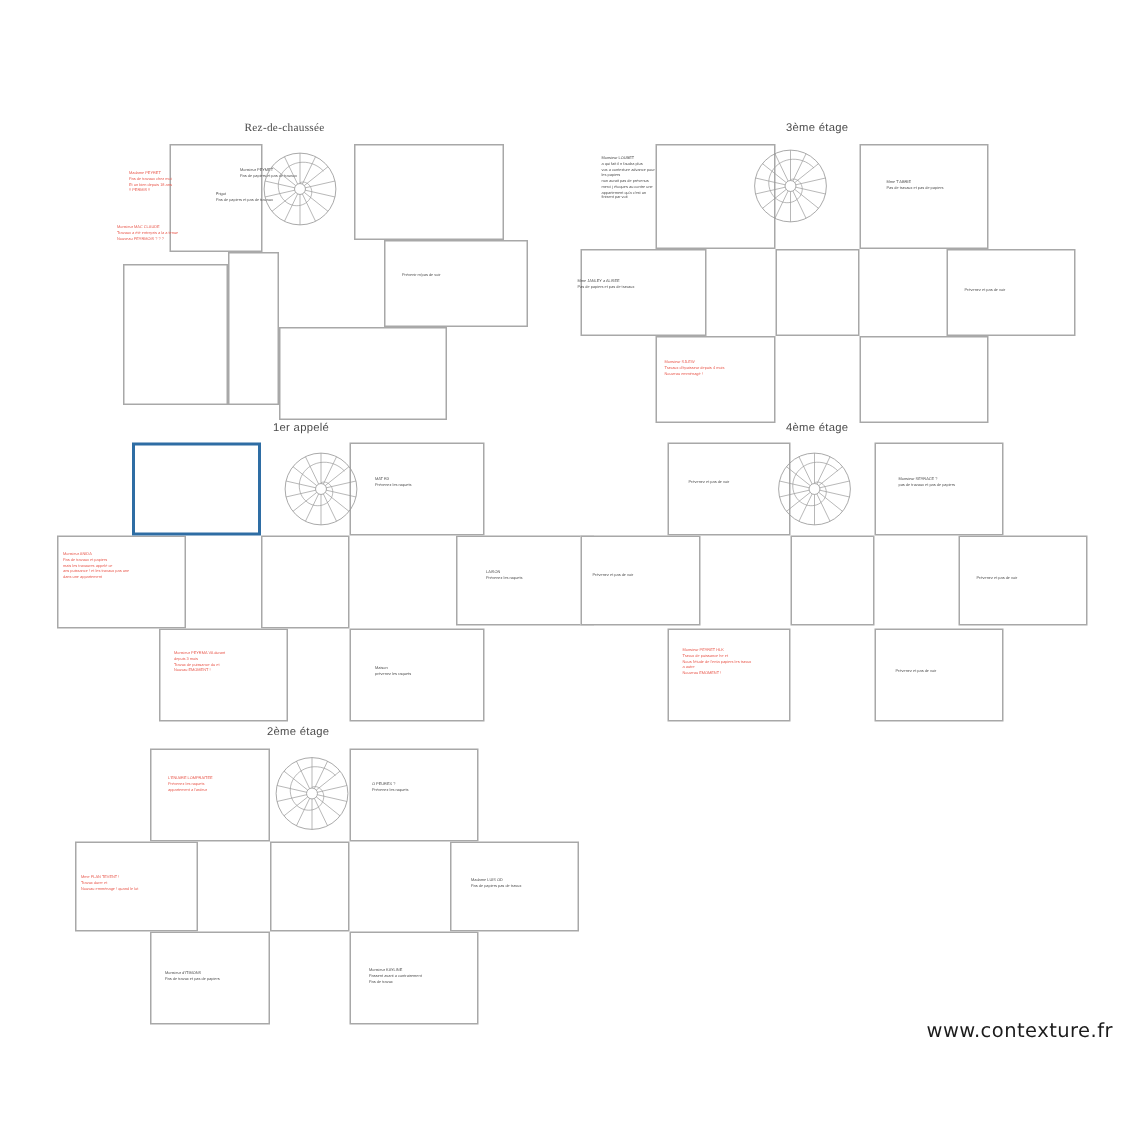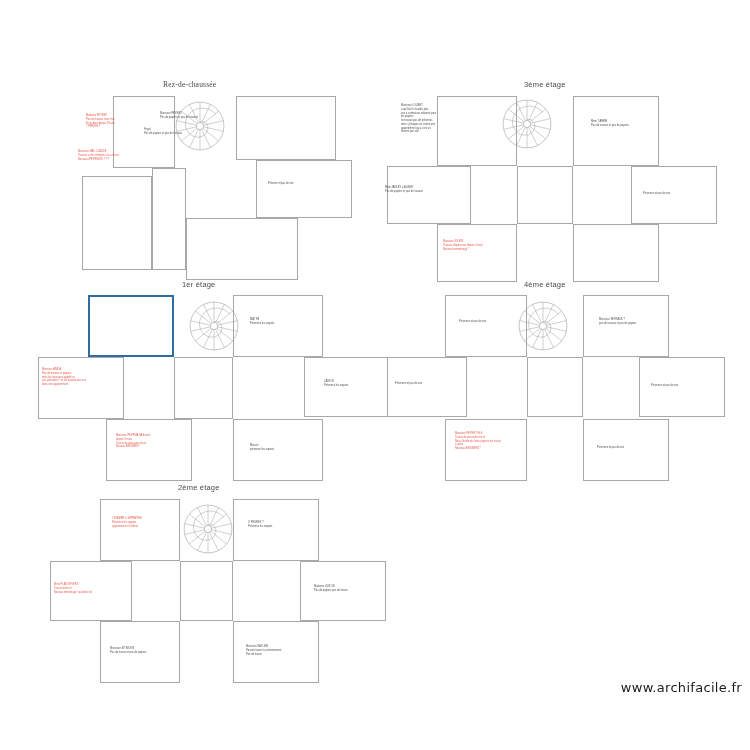--- a/index.html
+++ b/index.html
@@ -139,21 +139,21 @@
           <line x1="50" y1="57" x2="50" y2="96" stroke="#9a9a9a" stroke-width="0.9"></line>
           <line x1="46.9628138261771" y1="56.30678207531693" x2="30.04134800059233" y2="91.44456792351127" stroke="#9a9a9a" stroke-width="0.9"></line>
           <line x1="44.52717962272379" y1="54.364428613011135" x2="14.035751806470628" y2="78.68053088550175" stroke="#9a9a9a" stroke-width="0.9"></line>
           <line x1="43.17550461472723" y1="51.557646537694204" x2="5.153316039636117" y2="60.23596296199047" stroke="#9a9a9a" stroke-width="0.9"></line>
           <line x1="43.17550461472723" y1="48.4423534623058" x2="5.153316039636117" y2="39.76403703800954" stroke="#9a9a9a" stroke-width="0.9"></line>
           <line x1="44.52717962272379" y1="45.635571386988865" x2="14.035751806470621" y2="21.319469114498265" stroke="#9a9a9a" stroke-width="0.9"></line>
           <line x1="46.96281382617709" y1="43.69321792468307" x2="30.04134800059232" y2="8.555432076488728" stroke="#9a9a9a" stroke-width="0.9"></line>
           <path d="M50.00 42.00 L51.02 41.56 L52.14 41.26 L53.34 41.11 L54.61 41.14 L55.92 41.34 L57.25 41.74 L58.55 42.33 L59.82 43.13 L61.01 44.12 L62.10 45.30 L63.06 46.65 L63.86 48.18 L64.48 49.84 L64.89 51.63 L65.07 53.52 L65.01 55.46 L64.69 57.45 L64.11 59.43 L63.25 61.37 L62.13 63.25 L60.75 65.01 L59.12 66.63 L57.25 68.06 L55.16 69.28 L52.89 70.25 L50.45 70.95 L47.89 71.35 L45.24 71.43 L42.55 71.18 L39.85 70.58 L37.18 69.63 L34.60 68.34 L32.16 66.70 L29.88 64.74 L27.83 62.47 L26.04 59.92 L24.54 57.11 L23.38 54.09 L22.58 50.89 L22.18 47.56 L22.18 44.14 L22.61 40.69 L23.48 37.27 L24.77 33.91 L26.49 30.69 L28.63 27.66 L31.16 24.86 L34.05 22.35 L37.28 20.19 L40.80 18.40 L44.57 17.03 L48.54 16.12 L52.64 15.70 L56.83 15.77 L61.03 16.36 L65.19 17.47 L69.24 19.10 L73.11 21.24 L76.74 23.86 L80.07 26.95 " fill="none" stroke="#9a9a9a" stroke-width="0.9"></path>
         </svg></div>
     </div>
-    <div class="floor-title" style="left: 182px; top: 280px;">1er étage</div>
+    <div class="floor-title" style="left: 182px; top: 280px;">1er appelé</div>
     <div class="floor" style="left: 78px; top: 292px;">
       <div class="room selected" style="left: 10px; top: 3px; width: 86px; height: 62px;"></div>
       <div class="note red" style="left: 16px; top: 14px; width: 76px;">Doigts et l'ordre je travaux
 toujours je serai d'ailleurs
 
 appartement qui a la facture du
 travaux !</div>
       <div class="room" style="left: 155px; top: 3px; width: 90px; height: 62px;"></div>
       <div class="note black" style="left: 172px; top: 26px; width: 76px;">MAT R3
 Prévenez les raquets</div>
@@ -274,13 +274,13 @@
           <line x1="44.52717962272379" y1="54.364428613011135" x2="14.035751806470628" y2="78.68053088550175" stroke="#9a9a9a" stroke-width="0.9"></line>
           <line x1="43.17550461472723" y1="51.557646537694204" x2="5.153316039636117" y2="60.23596296199047" stroke="#9a9a9a" stroke-width="0.9"></line>
           <line x1="43.17550461472723" y1="48.4423534623058" x2="5.153316039636117" y2="39.76403703800954" stroke="#9a9a9a" stroke-width="0.9"></line>
           <line x1="44.52717962272379" y1="45.635571386988865" x2="14.035751806470621" y2="21.319469114498265" stroke="#9a9a9a" stroke-width="0.9"></line>
           <line x1="46.96281382617709" y1="43.69321792468307" x2="30.04134800059232" y2="8.555432076488728" stroke="#9a9a9a" stroke-width="0.9"></line>
           <path d="M50.00 42.00 L51.02 41.56 L52.14 41.26 L53.34 41.11 L54.61 41.14 L55.92 41.34 L57.25 41.74 L58.55 42.33 L59.82 43.13 L61.01 44.12 L62.10 45.30 L63.06 46.65 L63.86 48.18 L64.48 49.84 L64.89 51.63 L65.07 53.52 L65.01 55.46 L64.69 57.45 L64.11 59.43 L63.25 61.37 L62.13 63.25 L60.75 65.01 L59.12 66.63 L57.25 68.06 L55.16 69.28 L52.89 70.25 L50.45 70.95 L47.89 71.35 L45.24 71.43 L42.55 71.18 L39.85 70.58 L37.18 69.63 L34.60 68.34 L32.16 66.70 L29.88 64.74 L27.83 62.47 L26.04 59.92 L24.54 57.11 L23.38 54.09 L22.58 50.89 L22.18 47.56 L22.18 44.14 L22.61 40.69 L23.48 37.27 L24.77 33.91 L26.49 30.69 L28.63 27.66 L31.16 24.86 L34.05 22.35 L37.28 20.19 L40.80 18.40 L44.57 17.03 L48.54 16.12 L52.64 15.70 L56.83 15.77 L61.03 16.36 L65.19 17.47 L69.24 19.10 L73.11 21.24 L76.74 23.86 L80.07 26.95 " fill="none" stroke="#9a9a9a" stroke-width="0.9"></path>
         </svg></div>
     </div>
   </div>
 
-<div class="watermark">www.archifacile.fr</div>
+<div class="watermark">www.contexture.fr</div>
 
 </body></html>

